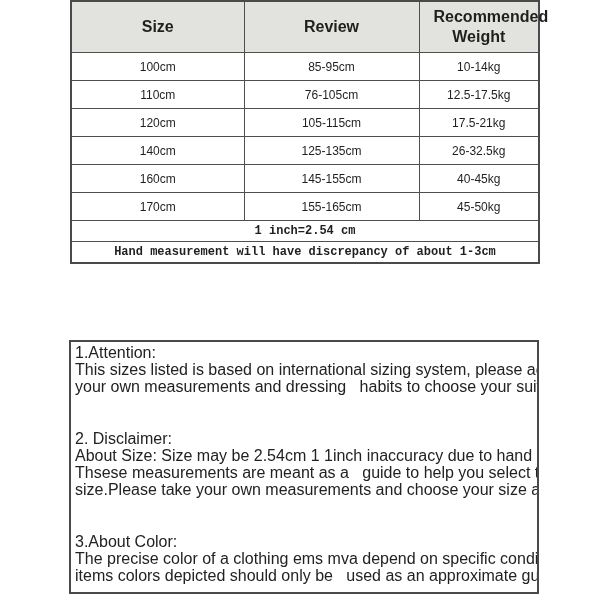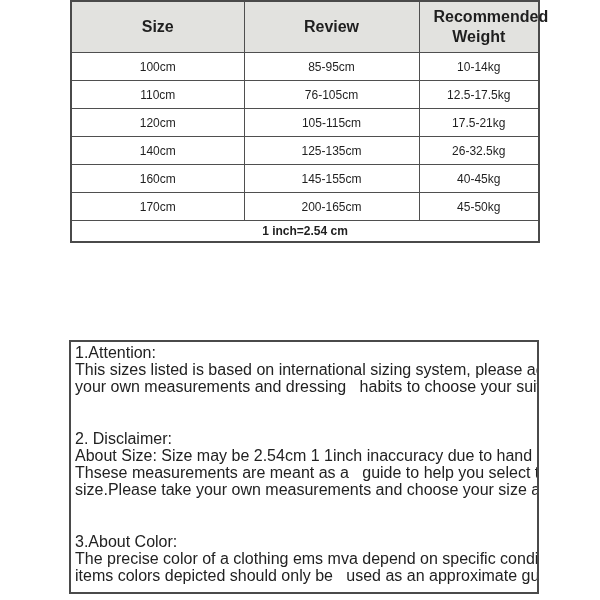--- a/index.html
+++ b/index.html
@@ -43,21 +43,21 @@
   }
   table.size-table td {
     height: 27px;
     font-size: 12px;
     text-align: center;
     vertical-align: middle;
     padding: 0;
   }
   table.size-table td.footer-cell {
     height: 20px;
-    font-family: Liberation Sans, sans-serif;
+    font-family: Liberation Mono, monospace;
     font-weight: bold;
     font-size: 12px;
     letter-spacing: 0;
   }
   .notes-box {
     position: absolute;
     left: 69px;
     top: 340px;
     width: 458px;
     height: 246px;
@@ -113,27 +113,30 @@
           <td>125-135cm</td>
           <td>26-32.5kg</td>
         </tr>
         <tr>
           <td>160cm</td>
           <td>145-155cm</td>
           <td>40-45kg</td>
         </tr>
         <tr>
           <td>170cm</td>
-          <td>200-165cm</td>
+          <td>155-165cm</td>
           <td>45-50kg</td>
         </tr>
       </tbody>
     <tbody>
       <tr>
         <td class="footer-cell" colspan="3">1 inch=2.54 cm</td>
+      </tr>
+      <tr>
+        <td class="footer-cell" colspan="3">Hand measurement will have discrepancy of about 1-3cm</td>
       </tr>
     </tbody>
   </table>
 
   <div class="notes-box">
     <p class="note-para">1.Attention:
 This sizes listed is based on international sizing system, please according to
 your own measurements and dressing   habits to choose your suitable size.</p>
     <p class="note-para">2. Disclaimer:
 About Size: Size may be 2.54cm 1 1inch inaccuracy due to hand measuer.

